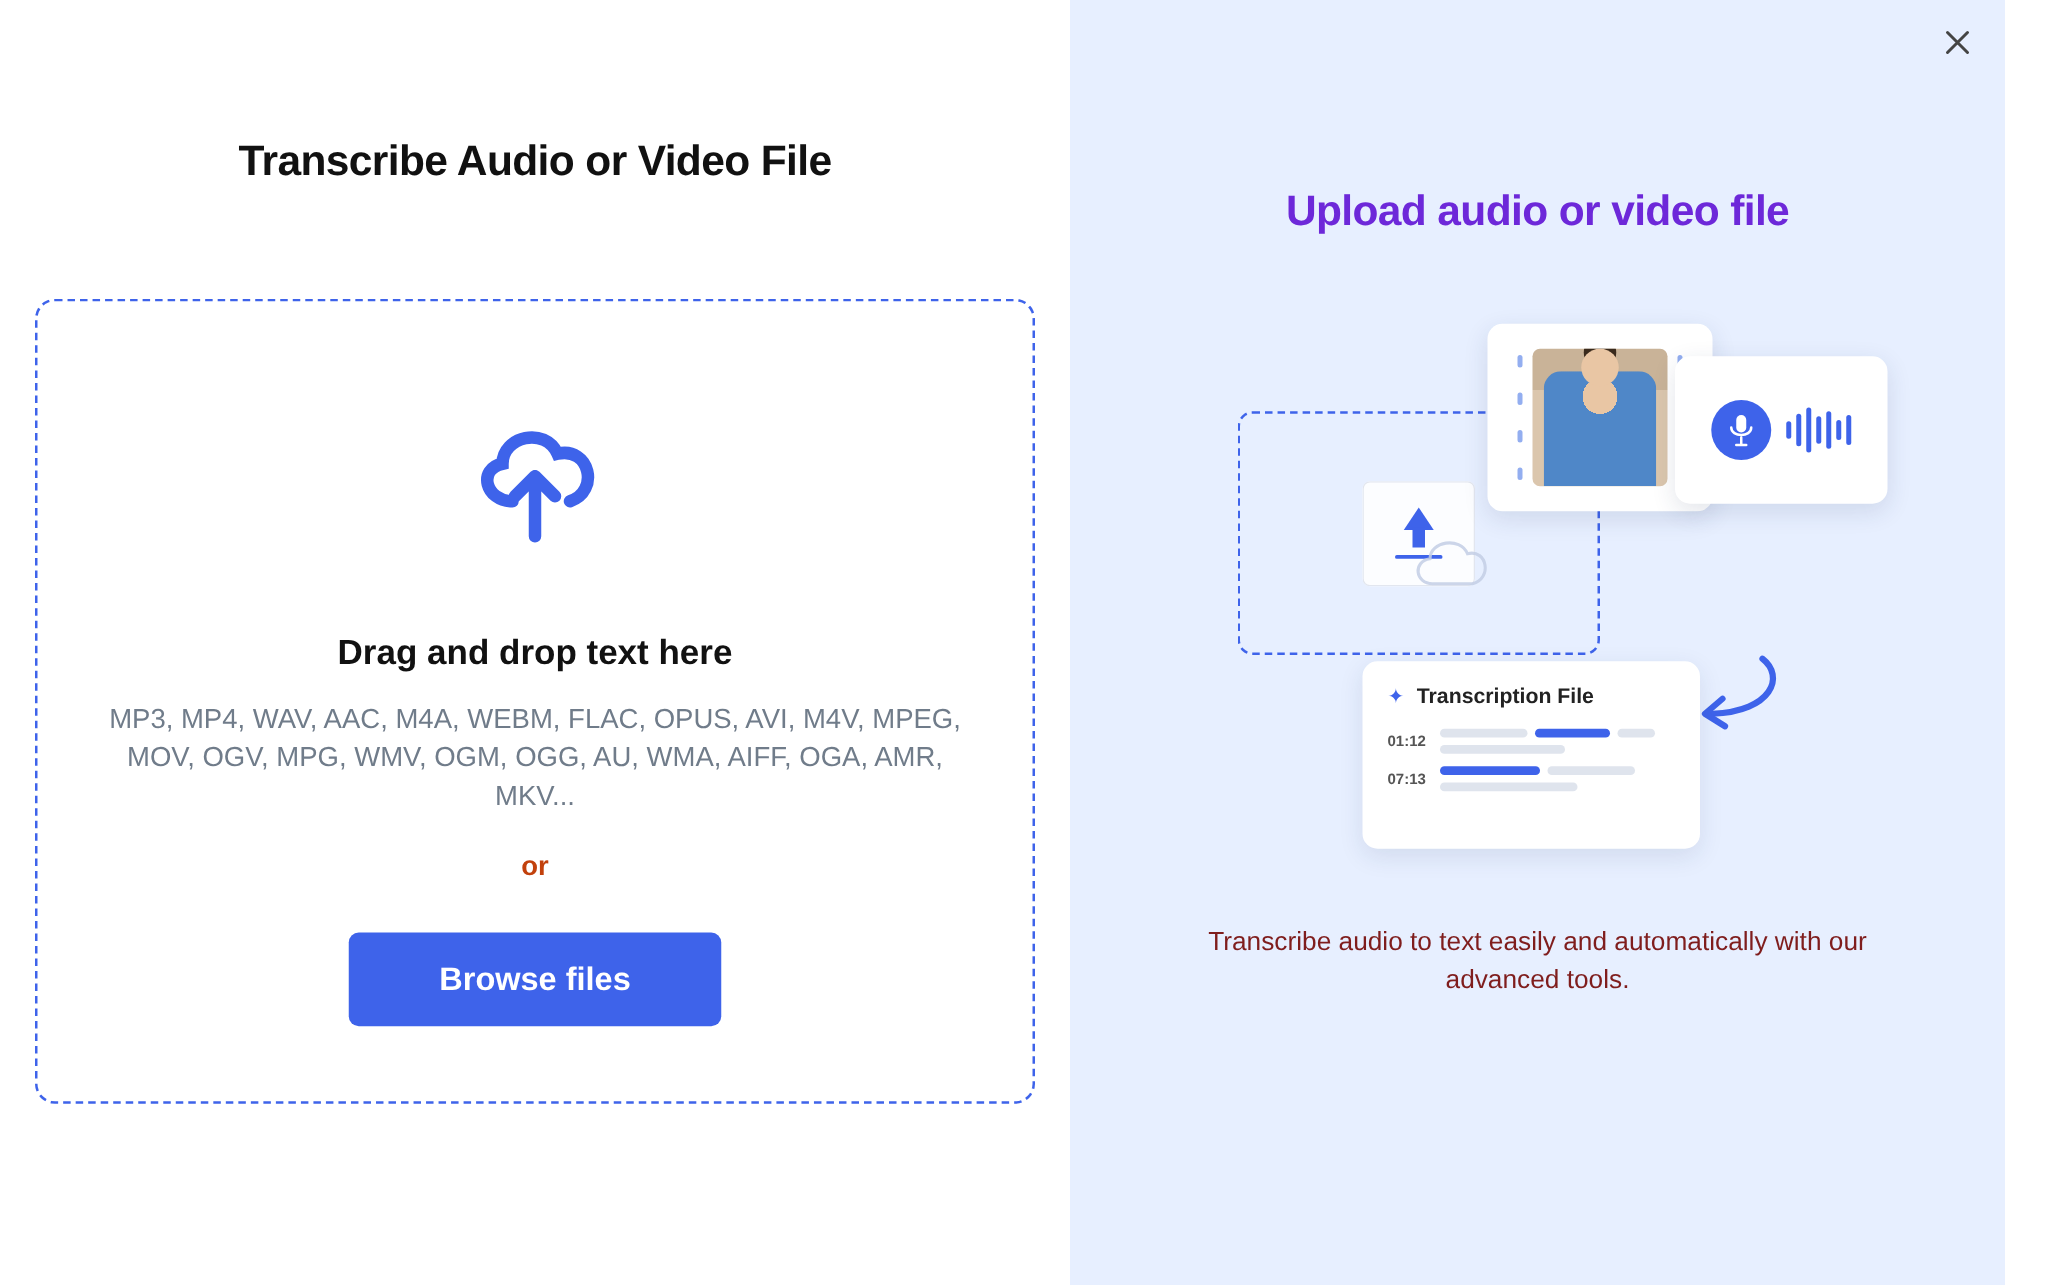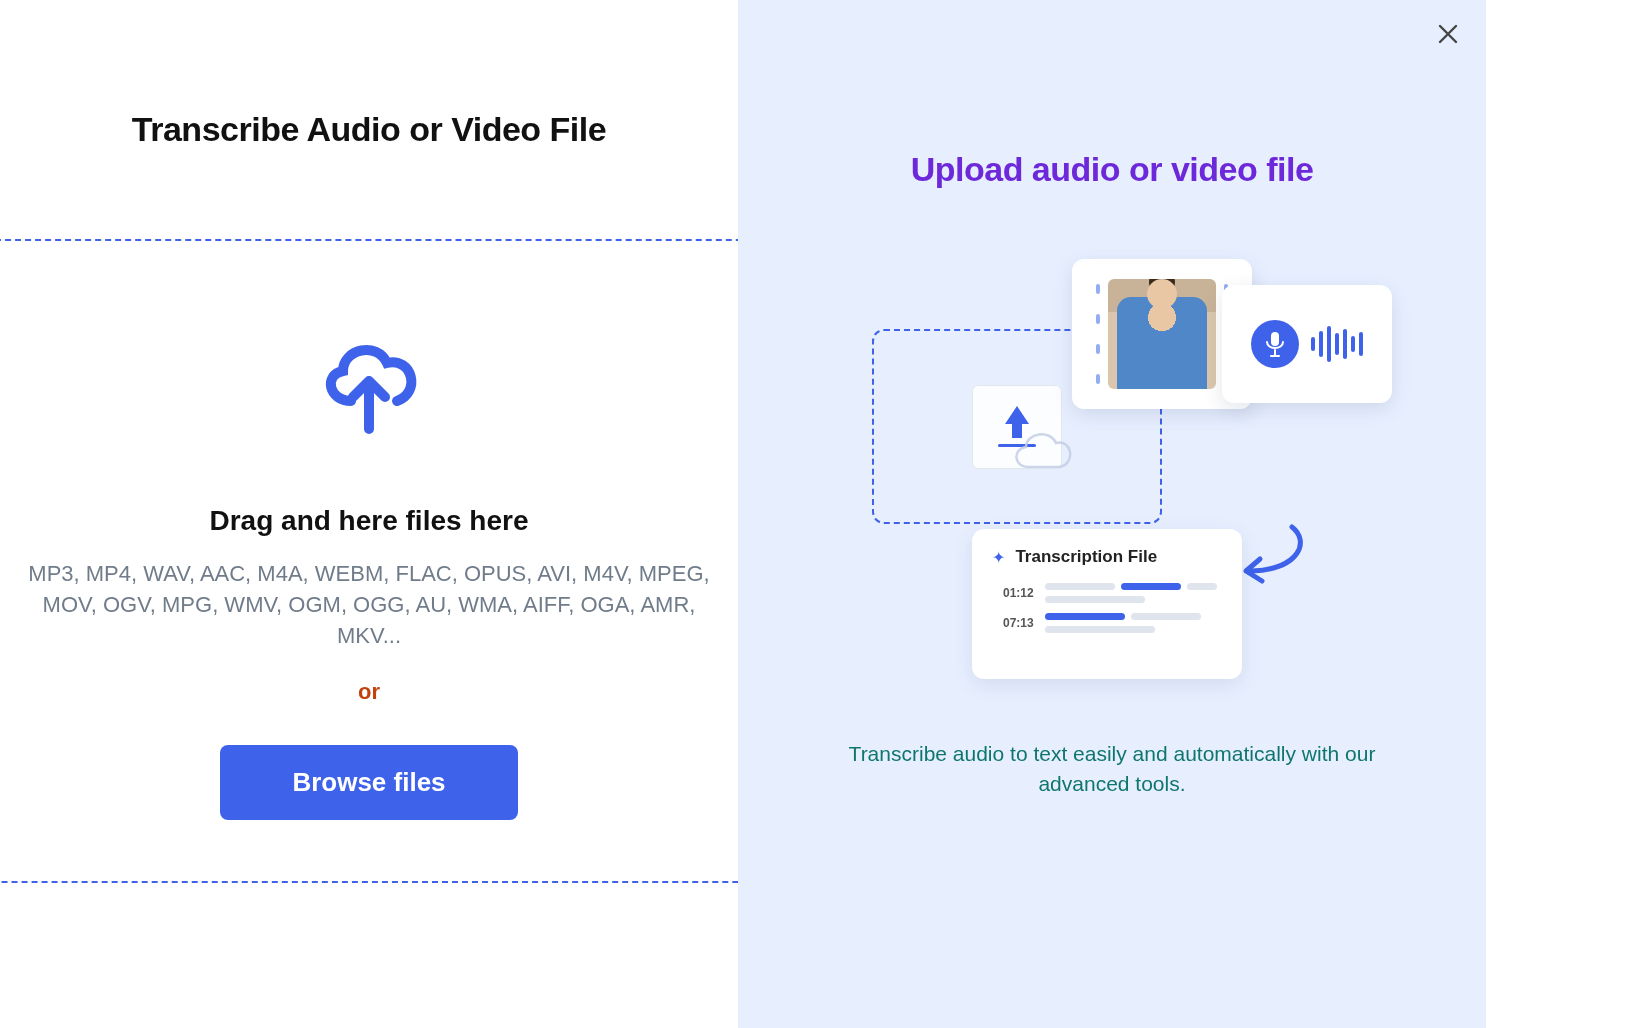--- a/index.html
+++ b/index.html
@@ -5,21 +5,21 @@
 * { margin: 0; padding: 0; box-sizing: border-box; }
 body {
   font-family: -apple-system, BlinkMacSystemFont, "Segoe UI", Helvetica, Arial, sans-serif;
   width: 1646px;
   height: 1028px;
   display: flex;
   background: #fff;
   overflow: hidden;
 }
 .left-panel {
-  width: 738px;
+  width: 856px;
   padding: 110px 45px 0 45px;
   display: flex;
   flex-direction: column;
   align-items: center;
 }
 .left-title {
   font-size: 34px;
   font-weight: 700;
   color: #111;
   margin-bottom: 90px;
@@ -206,50 +206,50 @@
   height: 150px;
   background: #fff;
   border-radius: 12px;
   box-shadow: 0 6px 20px rgba(30,50,90,0.10);
   padding: 18px 20px;
 }
 .trans-header { display:flex; align-items:center; gap:10px; margin-bottom:16px; }
 .sparkle { color:#3e63ea; font-size:16px; }
 .trans-title { font-size:17px; font-weight:700; color:#222; }
 .trans-row { display:flex; align-items:center; gap:10px; margin-bottom:8px; }
-.ts { font-size:12px; color:#555; font-weight:600; width:32px;margin-left:11px; }
+.ts { font-size:12px; color:#555; font-weight:600; width:32px; }
 .line { height:7px; border-radius:4px; background:#dfe4ed; }
 .line.blue { background:#3e63ea; }
 .trans-lines { display:flex; flex-direction:column; gap:6px; flex:1; }
 .inline-lines { display:flex; gap:6px; }
 
 .curvy-arrow { position:absolute; top:260px; left:360px; }
 
 .right-desc {
   font-size: 21px;
-  color: #0f766e;
+  color: #7f1d1d;
   text-align: center;
   max-width: 560px;
   line-height: 1.45;
 }
 </style>
 </head>
 <body>
 
 <div class="left-panel">
   <h1 class="left-title">Transcribe Audio or Video File</h1>
 
   <div class="dropzone">
     <div class="cloud-icon">
       <svg width="120" height="110" viewBox="0 0 120 110">
         <path d="M42 70 C20 70 14 44 34 40 C34 18 68 10 78 32 C104 26 112 62 88 70" fill="none" stroke="#3e63ea" stroke-width="10" stroke-linecap="round"></path>
         <path d="M60 98 L60 50 M60 50 L44 66 M60 50 L76 66" fill="none" stroke="#3e63ea" stroke-width="10" stroke-linecap="round" stroke-linejoin="round"></path>
       </svg>
     </div>
-    <div class="dz-heading">Drag and here files here</div>
+    <div class="dz-heading">Drag and drop text here</div>
     <div class="dz-formats">MP3, MP4, WAV, AAC, M4A, WEBM, FLAC, OPUS, AVI, M4V, MPEG, MOV, OGV, MPG, WMV, OGM, OGG, AU, WMA, AIFF, OGA, AMR, MKV...</div>
     <div class="dz-or">or</div>
     <button class="browse-btn">Browse files</button>
   </div>
 </div>
 
 <div class="right-panel">
   <button class="close-btn">
     <svg width="24" height="24" viewBox="0 0 24 24">
         <path d="M4 4 L20 20 M20 4 L4 20" stroke="#444" stroke-width="2.4" stroke-linecap="round"></path>

